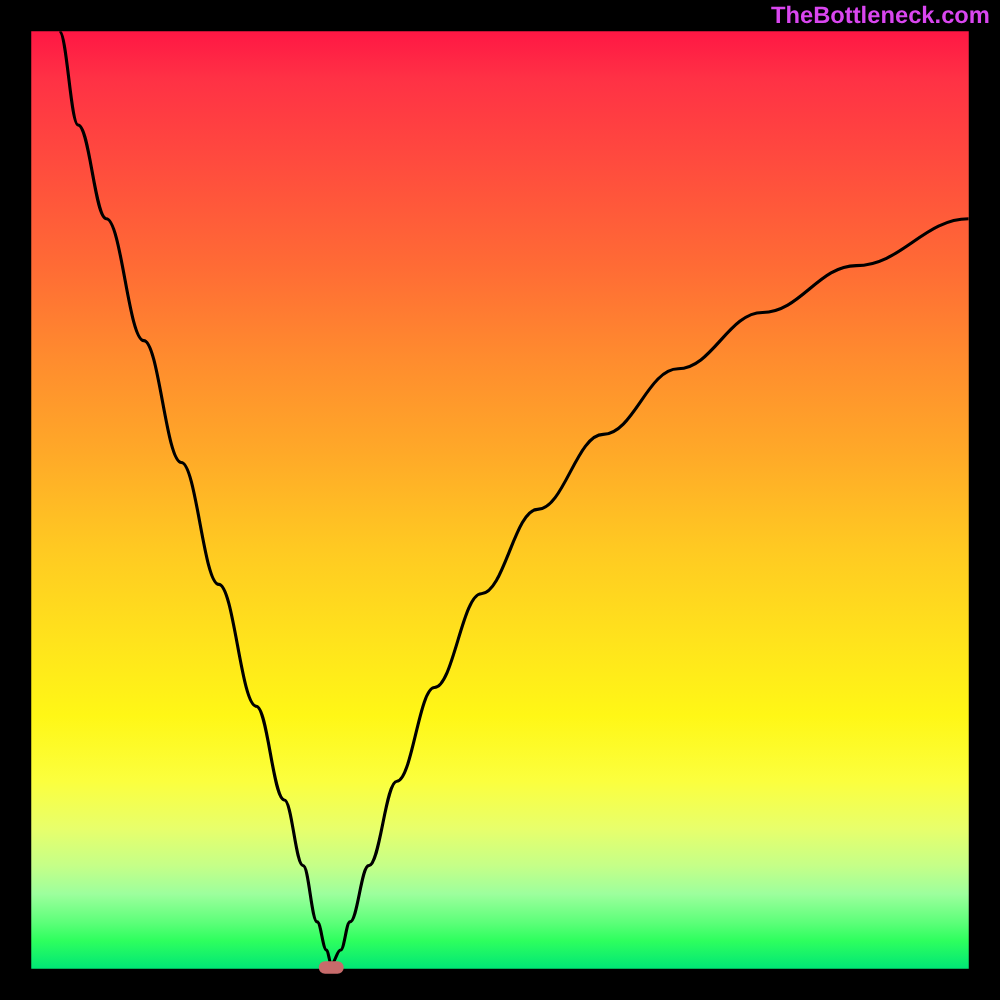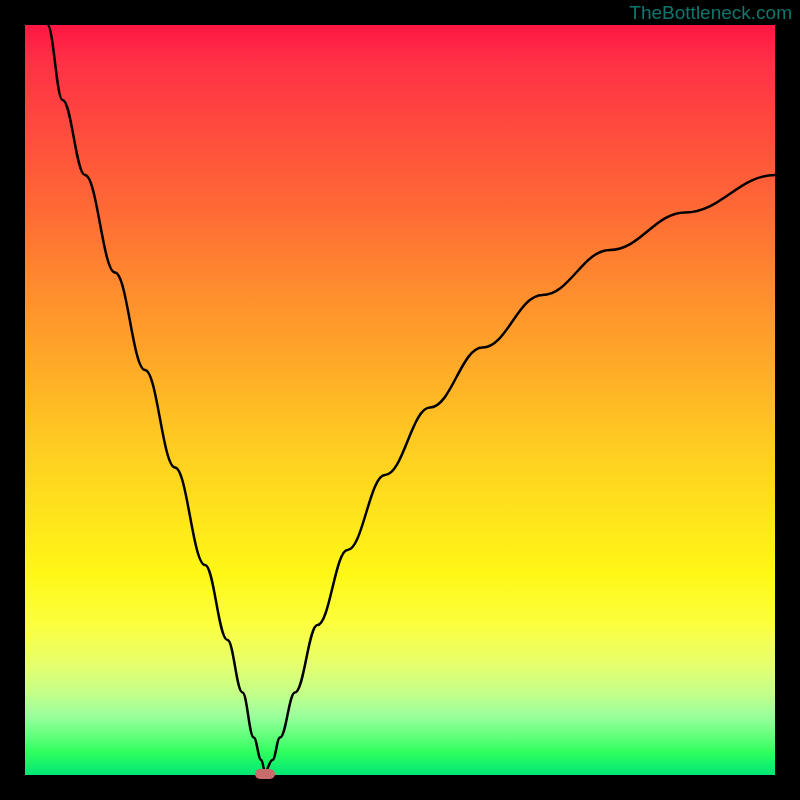--- a/index.html
+++ b/index.html
@@ -11,23 +11,23 @@
       width: 800px;
       height: 800px;
       background: #000;
       position: relative;
       font-family: Arial, sans-serif;
     }
     .watermark {
       position: absolute;
       top: 2px;
       right: 8px;
-      color: #0f766e;
+      color: #d946ef;
       font-size: 19px;
-      font-weight: normal;
+      font-weight: bold;
       z-index: 10;
     }
     .chart-container {
       position: absolute;
       top: 25px;
       left: 25px;
       width: 750px;
       height: 750px;
     }
     .gradient-bg {

